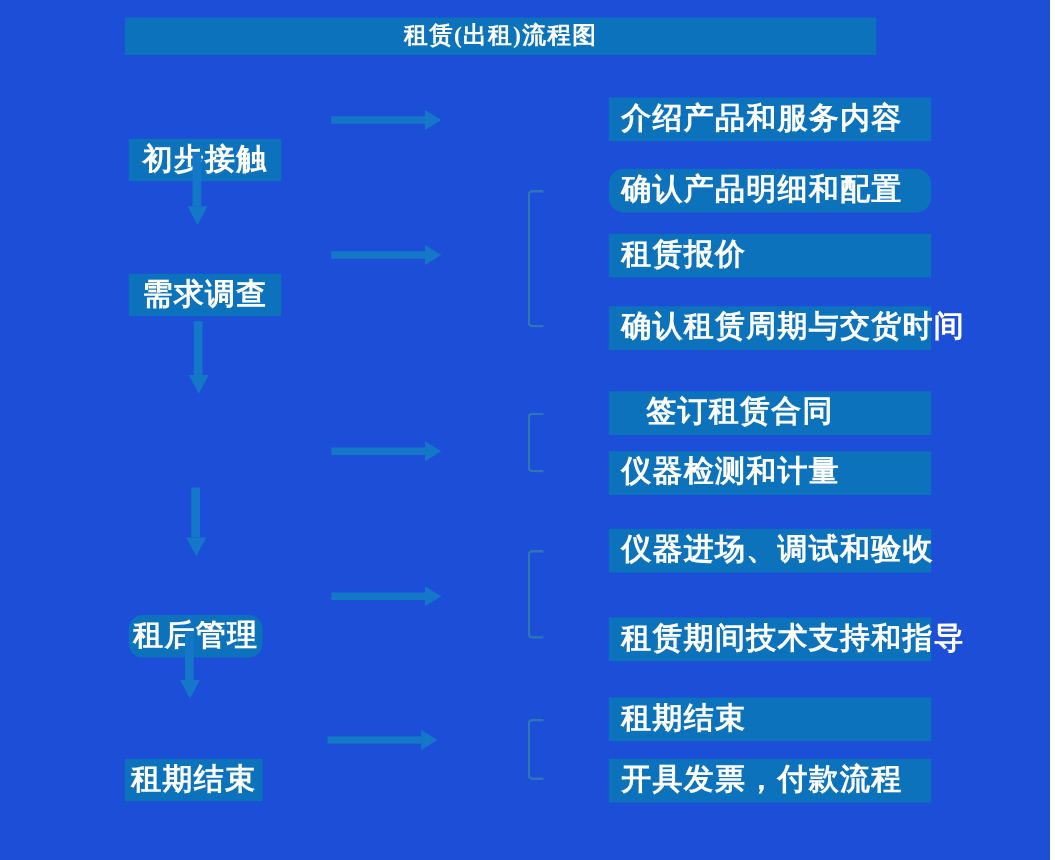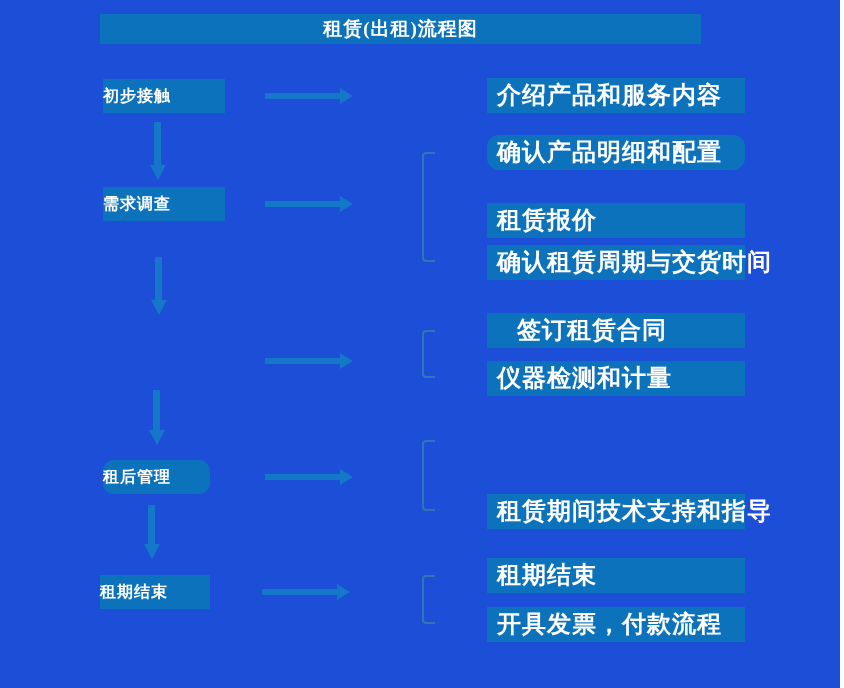--- a/index.html
+++ b/index.html
@@ -26,24 +26,25 @@
     background: var(--box-blue);
     color: var(--text-white);
     font-size: 19px; font-weight: bold;
     text-align: center; line-height: 30px;
     letter-spacing: 1px;
   }
   .stage-box {
     position: absolute;
     background: var(--box-blue);
     color: var(--text-white);
-    font-size: 16px; font-weight: bold;
-    text-align: left; line-height: 34px;
+    font-size: 24px; font-weight: bold;
+    text-align: center; line-height: 34px;
     height: 34px;
     letter-spacing: 1px;
+    margin-top: 32px;
   }
   .output-box {
     position: absolute;
     left: 443px; width: 258px; height: 35px;
     background: var(--box-blue);
     color: var(--text-white);
     font-size: 24px; font-weight: bold;
     line-height: 35px;
     padding-left: 10px;
     letter-spacing: 1px;
@@ -131,24 +132,25 @@
   </div>
 
   <div class="bracket" style="top:152px; height:110px;"></div>
   <div class="bracket" style="top:330px; height:48px;"></div>
   <div class="bracket" style="top:440px; height:71px;"></div>
   <div class="bracket" style="top:575px; height:49px;"></div>
 
   <div class="output-box" style="top:78px;">介绍产品和服务内容</div>
 
   <div class="output-box" style="top:135px;border-radius:12px;">确认产品明细和配置</div>
-  <div class="output-box" style="top:203px;padding-left:10px;">租赁报价</div>
+  <div class="output-box" style="top:187px;padding-left:10px;">租赁报价</div>
   <div class="output-box" style="top:245px;">确认租赁周期与交货时间</div>
 
   <div class="output-box" style="top:313px;padding-left:30px;">签订租赁合同</div>
   <div class="output-box" style="top:361px;">仪器检测和计量</div>
 
+  <div class="output-box" style="top:423px;">仪器进场、调试和验收</div>
   <div class="output-box" style="top:494px;">租赁期间技术支持和指导</div>
 
   <div class="output-box" style="top:558px;">租期结束</div>
   <div class="output-box" style="top:607px;">开具发票，付款流程</div>
 
 </div>
 
 </body></html>

